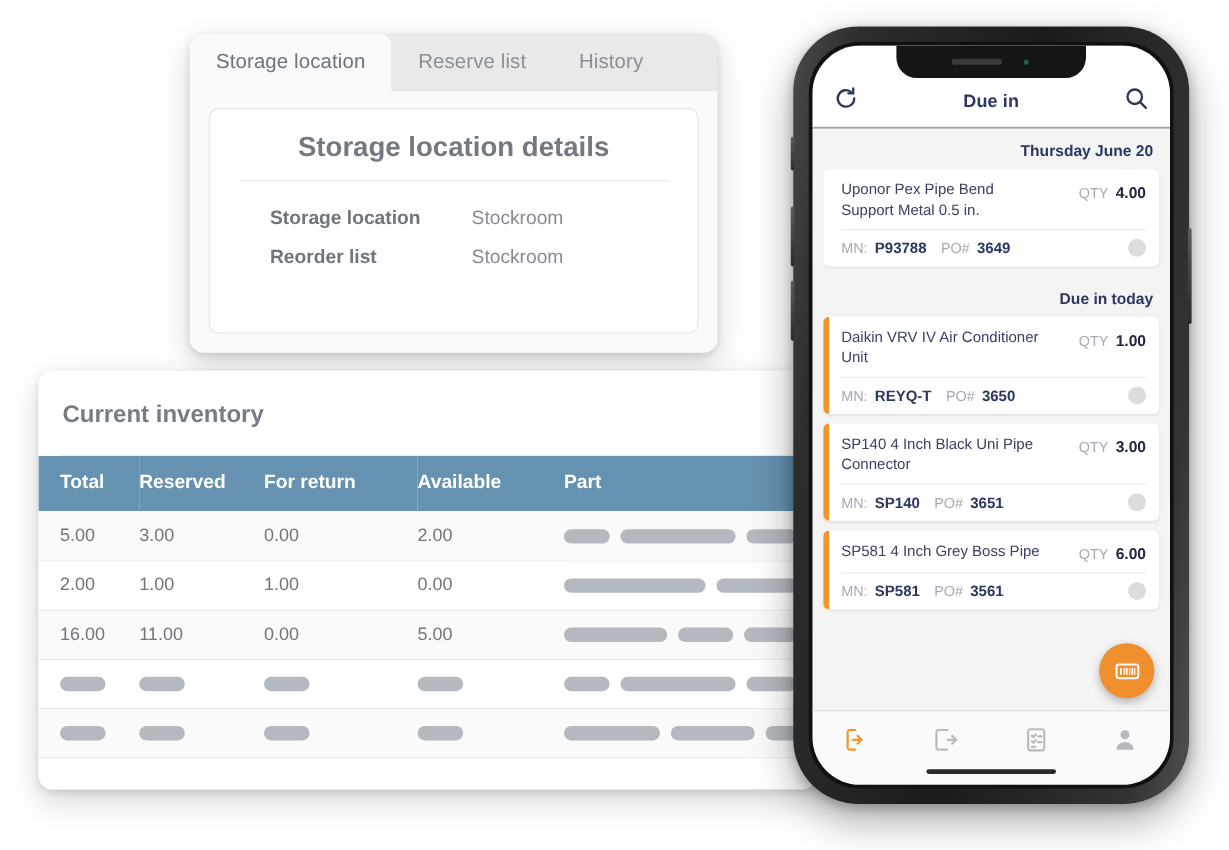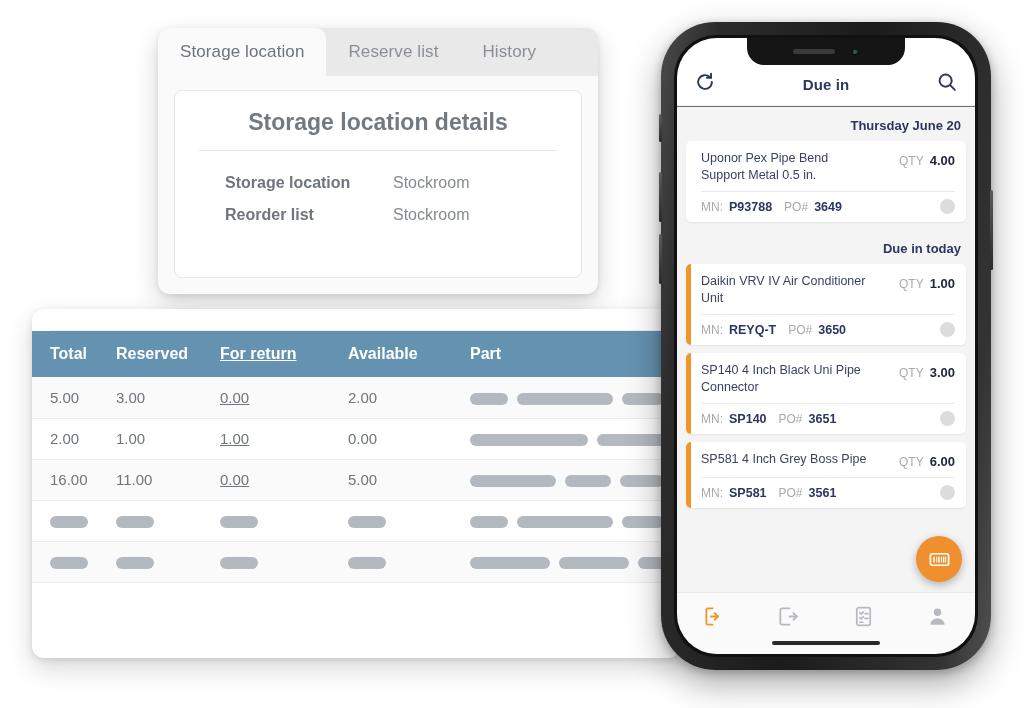--- a/index.html
+++ b/index.html
@@ -70,21 +70,21 @@
     padding: 14px 0 14px 0; height: 36px;
   }
   .inv-table td {
     font-size: 15px; color: #6f757c;
     padding: 0; height: 41px; vertical-align: middle;
     border-bottom: 1px solid #ededed;
   }
   .inv-table tr.alt td { background: #fafafa; }
   .c0 { width: 84px; padding-left: 18px !important; }
   .c1 { width: 104px; }
-  .c2 { width: 128px; text-decoration: underline; }
+  .c2 { width: 128px; }
   .c3 { width: 122px; }
   .c4 { width: 210px; }
   .bar { display: inline-block; height: 12px; border-radius: 6px; background: #b4b9bf; vertical-align: middle; }
   .part-cell { white-space: nowrap; overflow: hidden; }
   .part-cell .bar { margin-right: 9px; }
 
   
   .phone {
     position: absolute; left: 661px; top: 22px;
     width: 330px; height: 648px;
@@ -206,20 +206,21 @@
         </div>
         <div class="sl-row">
           <div class="sl-label">Reorder list</div>
           <div class="sl-value">Stockroom</div>
         </div>
       </div>
     </div>
   </div>
 
   <div class="inv-card">
+    <div class="inv-title">Current inventory</div>
     <div class="inv-hdr-rule"></div>
     <table class="inv-table">
       <thead>
         <tr>
           <th class="c0">Total</th>
           <th class="c1">Reserved</th>
           <th class="c2">For return</th>
           <th class="c3">Available</th>
           <th class="c4">Part</th>
         </tr>

